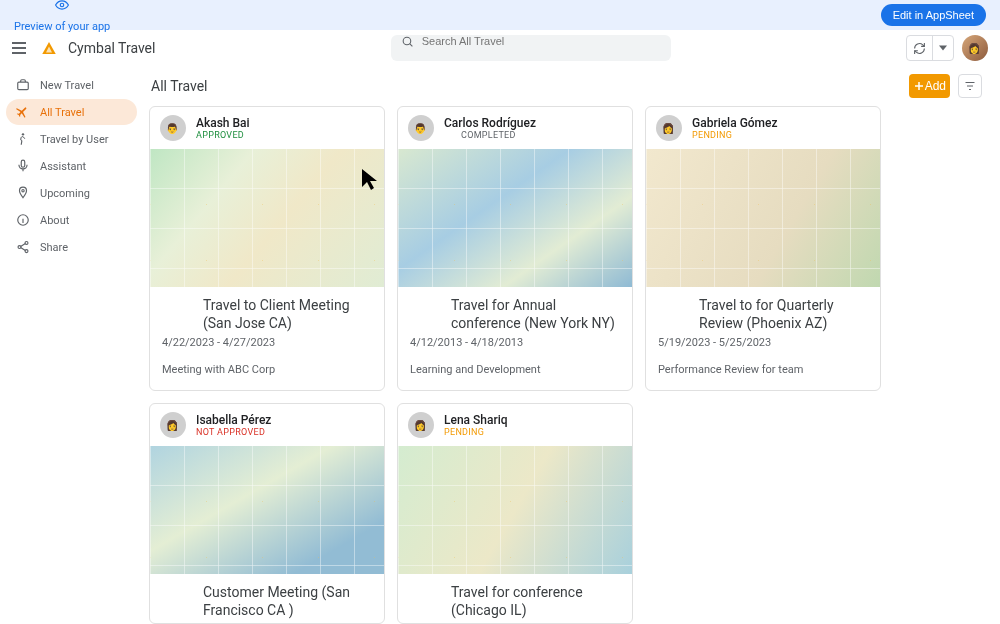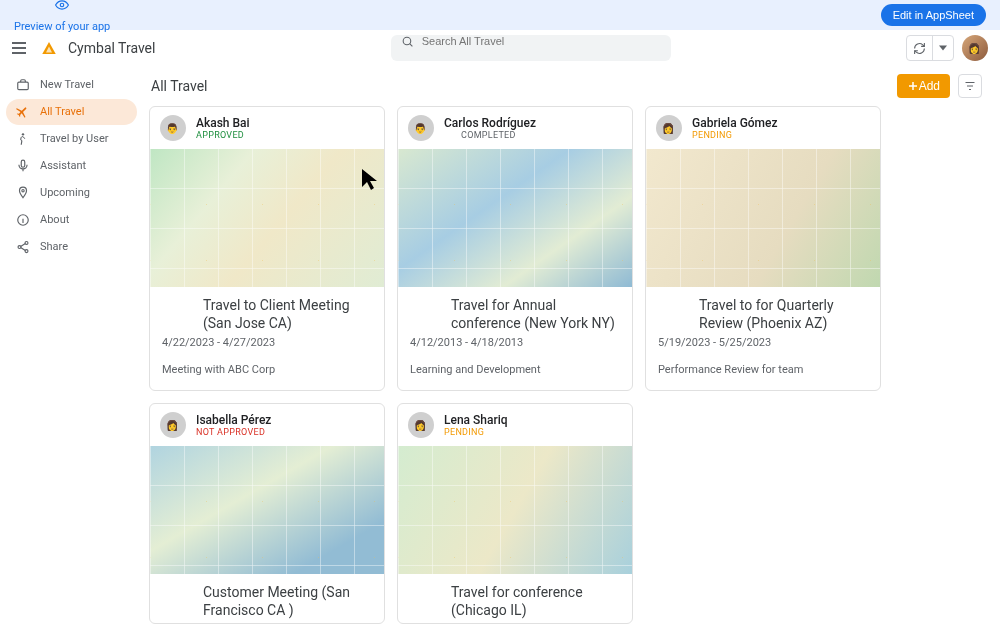--- a/index.html
+++ b/index.html
@@ -21,29 +21,29 @@
 .search-box input { border: none; background: transparent; outline: none; font-size: 11px; flex: 1; color: #5f6368; }
 .header-right { display: flex; align-items: center; gap: 8px; }
 .sync-box { border: 1px solid #dadce0; border-radius: 4px; height: 26px; display: flex; align-items: center; }
 .sync-box .part { padding: 0 6px; display: flex; align-items: center; height: 100%; }
 .sync-box .divider { width: 1px; height: 100%; background: #dadce0; }
 .avatar { width: 26px; height: 26px; border-radius: 50%; background: linear-gradient(135deg,#d7a77a,#8c5a3c); display:flex;align-items:center;justify-content:center;color:#fff;font-size:10px; }
 
 
 .container { display: flex; }
 .sidebar { width: 145px; padding: 6px 8px 6px 6px; }
-.nav-item { display: flex; align-items: flex-start; gap: 10px; padding: 6px 10px; font-size: 11px; color: #5f6368; border-radius: 14px; cursor: pointer; margin-bottom: 1px; }
+.nav-item { display: flex; align-items: center; gap: 10px; padding: 6px 10px; font-size: 11px; color: #5f6368; border-radius: 14px; cursor: pointer; margin-bottom: 1px; }
 .nav-item.active { background: #fce8d8; color: #e8710a; }
 .nav-item svg { flex-shrink: 0; }
 
 .main { flex: 1; padding: 0px 0 0 0; }
 .main-header { display: flex; align-items: center; padding: 8px 18px 8px 0; }
 .main-title { font-size: 14px; color: #3c4043; margin-left: 6px; }
 .main-spacer { flex: 1; }
-.add-btn { background: #f29900; color: #fff; border: none; border-radius: 4px; padding: 5px 10px; font-size: 12px; font-weight: 500; display: flex; align-items: center; gap: 0; cursor: pointer; }
+.add-btn { background: #f29900; color: #fff; border: none; border-radius: 4px; padding: 5px 4px; font-size: 12px; font-weight: 500; display: flex; align-items: center; gap: 0; cursor: pointer; }
 .filter-btn { width: 24px; height: 24px; border: 1px solid #dadce0; border-radius: 4px; margin-left: 8px; display: flex; align-items: center; justify-content: center; cursor: pointer; }
 
 .cards { display: grid; grid-template-columns: repeat(3, 236px); gap: 12px; padding: 0 0 12px 4px; }
 .card { border: 1px solid #e0e0e0; border-radius: 6px; background: #fff; overflow: hidden; }
 .card-head { display: flex; align-items: center; padding: 8px 10px; gap: 10px; }
 .chead-txt { display: flex; flex-direction: column; }
 .person { font-size: 12px; font-weight: 500; color: #202124; }
 .status { font-size: 9px; letter-spacing: 0.3px; text-transform: uppercase; }
 .st-approved { color: #1e8e3e; }
 .st-completed { color: #5f6368; padding-left: 17px; }

